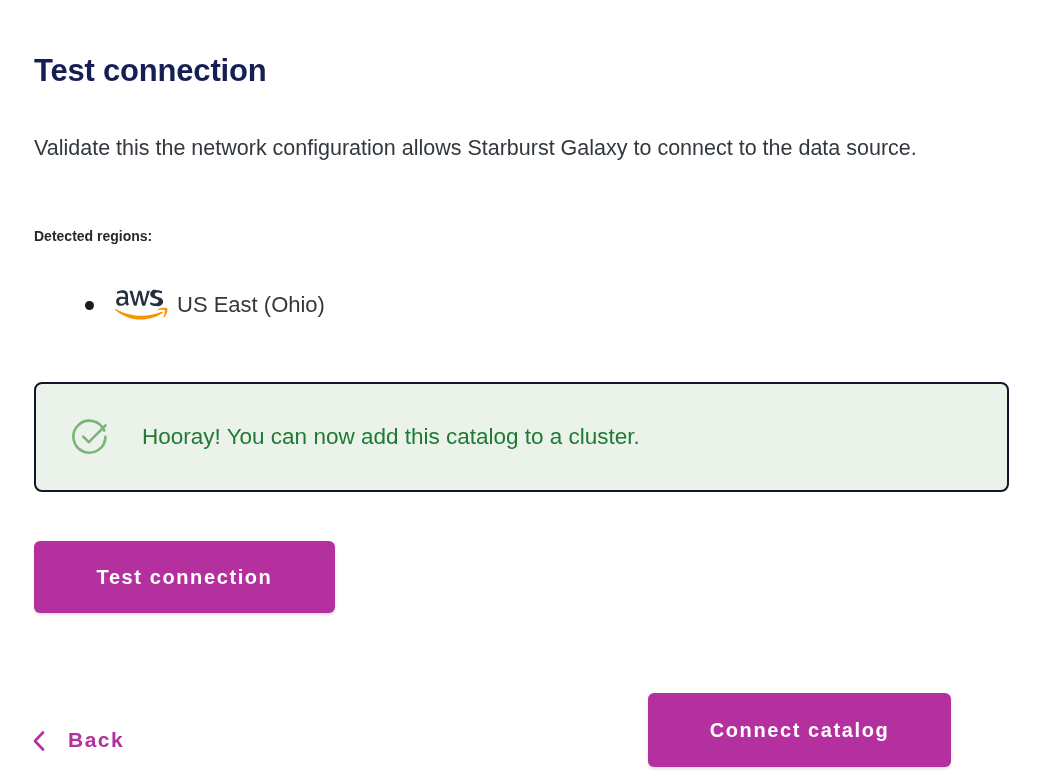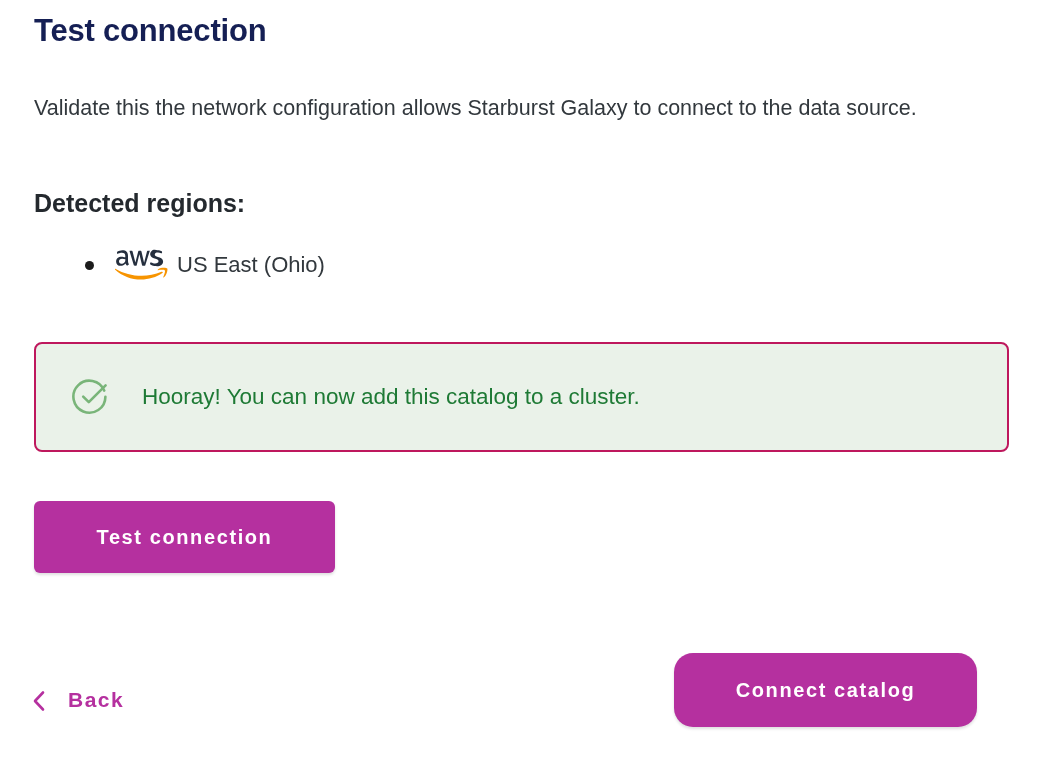--- a/index.html
+++ b/index.html
@@ -14,20 +14,21 @@
     -webkit-font-smoothing: antialiased;
     overflow: hidden;
   }
 
   .page {
     position: relative;
     width: 1044px;
     height: 647px;
     box-sizing: border-box;
     padding: 0;
+    margin-top: 40px;
   }
 
   
   .page-title {
     position: absolute;
     left: 34px;
     top: 10px;
     margin: 0;
     font-size: 31px;
     line-height: 42px;
@@ -46,23 +47,23 @@
     font-size: 21.5px;
     line-height: 48px;
     font-weight: 400;
     color: #32383d;
   }
 
   
   .regions-label {
     position: absolute;
     left: 34px;
-    top: 188px;
-    margin: 0;
-    font-size: 25px;
+    top: 181px;
+    margin: 0;
+    font-size: 14px;
     line-height: 30px;
     font-weight: 700;
     color: #24292e;
     text-align: right;
   }
 
   .regions-list {
     position: absolute;
     left: 34px;
     top: 248px;
@@ -98,21 +99,21 @@
   .region-name { white-space: nowrap; }
 
   
   .banner {
     position: absolute;
     left: 34px;
     top: 342px;
     width: 975px;
     height: 110px;
     box-sizing: border-box;
-    border: 2px solid #be185d;
+    border: 2px solid #0f172a;
     border-radius: 8px;
     background: #eaf2e9;
     display: flex;
     align-items: center;
     padding-left: 36px;
   }
   .banner-icon {
     width: 38px;
     height: 38px;
     flex: 0 0 auto;
@@ -146,25 +147,24 @@
   }
 
   .btn-test-connection {
     left: 34px;
     top: 501px;
     width: 301px;
     height: 72px;
   }
 
   .btn-connect-catalog {
-    left: 674px;
+    left: 648px;
     top: 653px;
     width: 303px;
     height: 74px;
-    border-radius: 19px;
   }
 
   
   .back-link {
     position: absolute;
     left: 31px;
     top: 668px;
     height: 44px;
     display: flex;
     align-items: flex-end;

